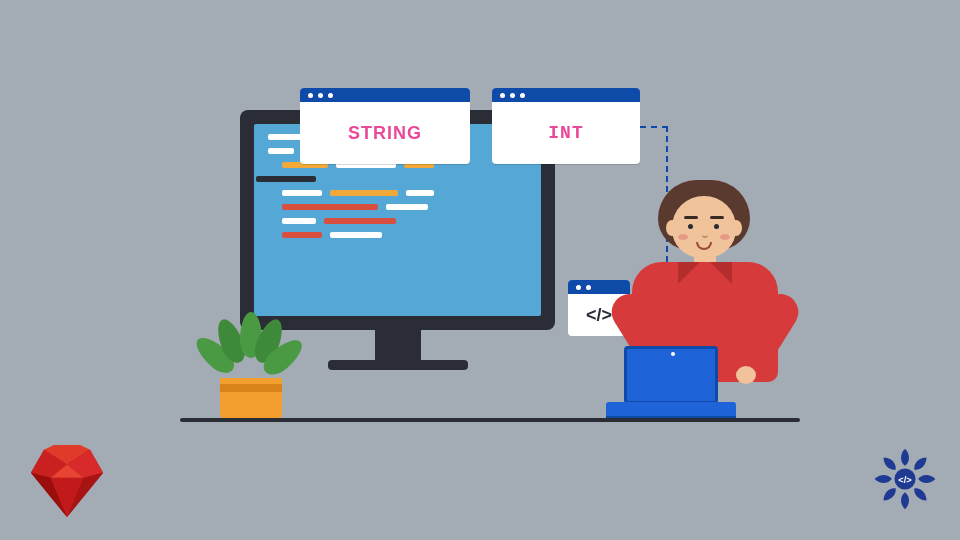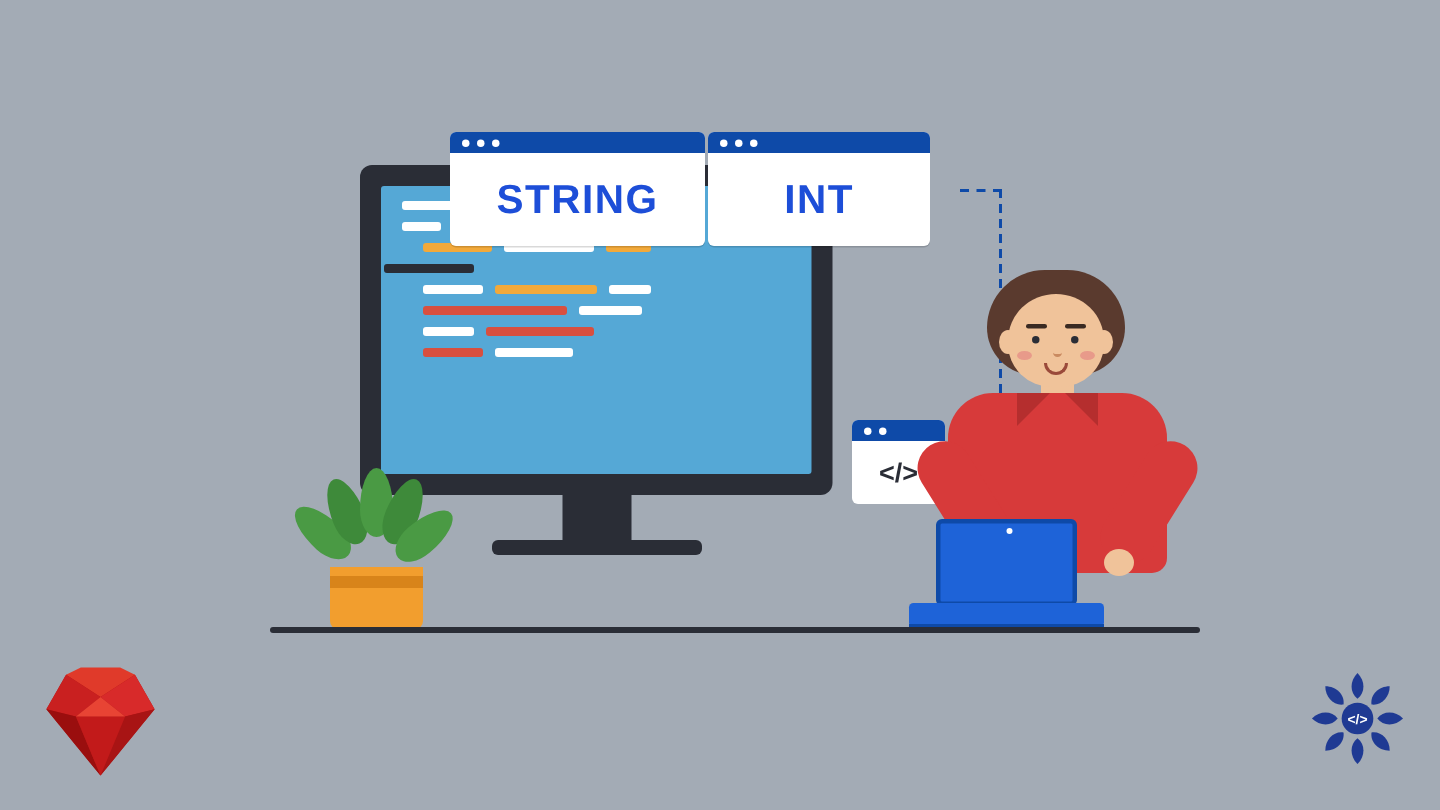--- a/index.html
+++ b/index.html
@@ -59,26 +59,26 @@
     border-radius: 4px;
     box-shadow: 0 1px 0 rgba(0,0,0,0.15);
   }
   .win-title {
     height: 14px; background: #0e4aa8; border-radius: 4px 4px 0 0;
     display: flex; gap: 5px; padding: 0 8px; align-items: center;
   }
   .win-title .dot { width: 5px; height: 5px; background:#fff; border-radius:50%; }
   .win-body {
     display: flex; align-items: center; justify-content: center;
-    font-weight: 700; font-size: 27px; letter-spacing: 1px;
-    color: #1d4ed8;
+    font-weight: 700; font-size: 18px; letter-spacing: 1px;
+    color: #ec4899;
   }
   .win-string { left: 300px; top: 88px; width: 170px; height: 76px; }
   .win-string .win-body { height: 62px; }
-  .win-int { left: 472px; top: 88px; width: 148px; height: 76px; }
+  .win-int { left: 492px; top: 88px; width: 148px; height: 76px; font-family: Liberation Mono, monospace; }
   .win-int .win-body { height: 62px; }
   
   .mini-win {
     position: absolute;
     left: 568px; top: 280px; width: 62px; height: 56px;
     background: #fff; border-radius: 4px;
   }
   .mini-win .win-title { background: #0e4aa8; }
   .mini-body {
     height: 42px; display:flex; align-items:center; justify-content:center;

